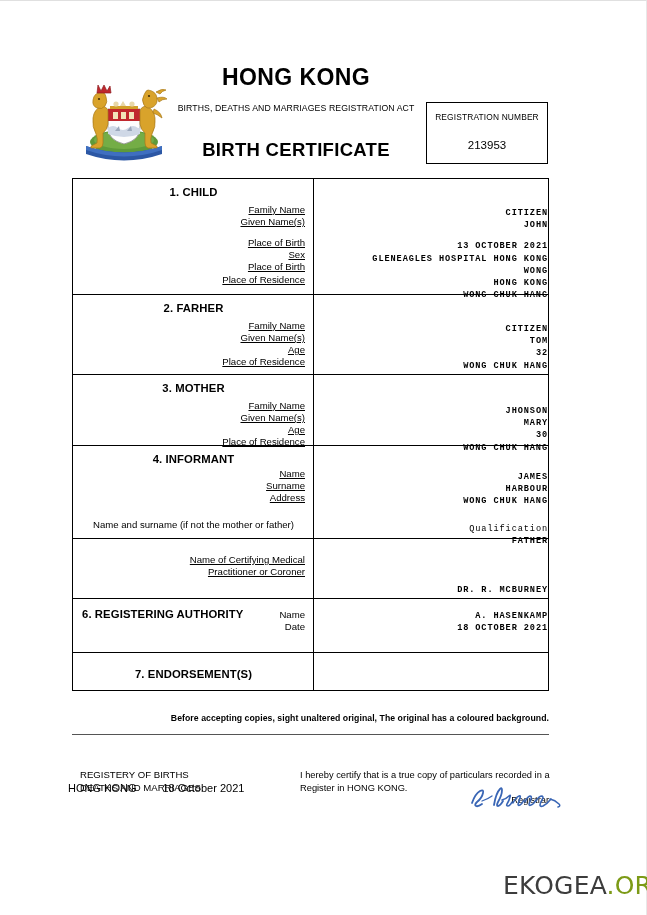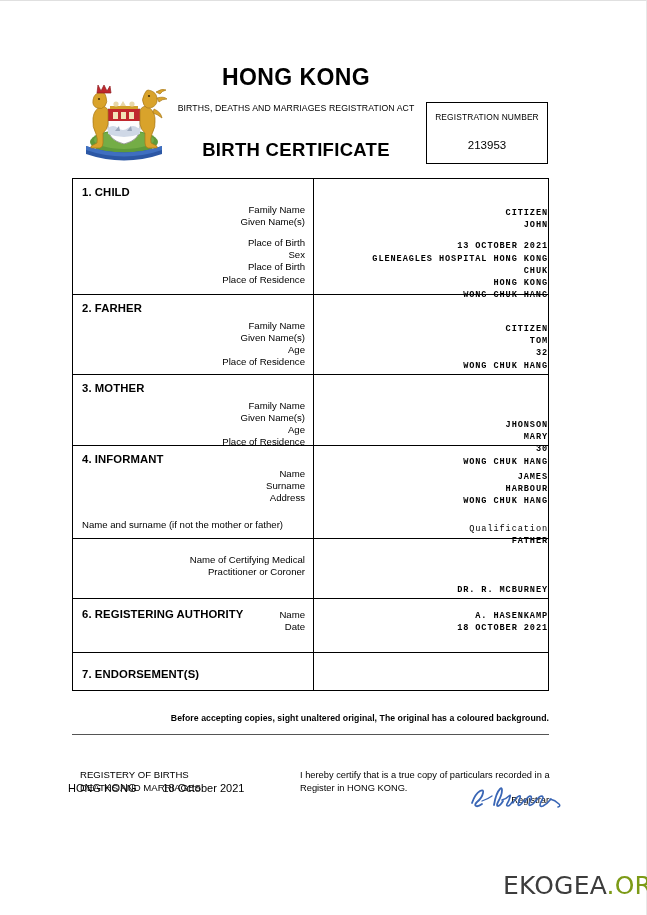--- a/index.html
+++ b/index.html
@@ -110,20 +110,21 @@
     flex: 1 1 auto;
     box-sizing: border-box;
     padding: 7px 0 8px 8px;
     position: relative;
   }
   .sec-title {
     font-size: 11.3px;
     font-weight: bold;
     letter-spacing: 0.1px;
     line-height: 1.2;
+    text-align: center;
   }
   .labels {
     text-align: right;
     font-size: 9.6px;
     line-height: 12.2px;
     margin-top: 3px;
   }
   .labels .lbl { display: block; white-space: nowrap; }
   .labels .gap { display: block; height: 9px; }
   .vals {
@@ -132,26 +133,26 @@
     font-weight: bold;
     line-height: 12.2px;
     letter-spacing: 0.9px;
     text-align: right;
   }
   .vals .v { display: block; white-space: nowrap; min-height: 12.2px; }
   .vals .gap { display: block; height: 9px; }
   .vals .v.reg { font-weight: normal; }
 
   
-  .left-col.with-title .labels { margin-top: 4px; }
+  .left-col.with-title .labels { margin-top: 4px; text-decoration: underline; }
   .left-col.inline-title { display: flex; align-items: flex-start; justify-content: space-between; }
   .left-col.inline-title .labels { margin-top: 1px; }
 
   .longlabel {
-    text-align: left;
+    text-align: center;
     font-size: 9.6px;
     line-height: 12.2px;
     white-space: nowrap;
   }
 
   
   .notice {
     position: absolute;
     left: 72px;
     top: 712px;
@@ -300,21 +301,21 @@
           <span class="lbl">Place of Residence</span>
         </div>
       </div>
       <div class="right-col">
         <div class="vals" style="margin-top:21px">
           <span class="v">CITIZEN</span>
           <span class="v">JOHN</span>
           <span class="gap"></span>
           <span class="v">13 OCTOBER 2021</span>
           <span class="v">GLENEAGLES HOSPITAL HONG KONG</span>
-          <span class="v">CHUK</span>
+          <span class="v">WONG</span>
           <span class="v">HONG KONG</span>
           <span class="v">WONG CHUK HANG</span>
         </div>
       </div>
     </div>
 
     <div class="srow" style="height:80px">
       <div class="left-col with-title">
         <div class="sec-title">2. FARHER</div>
         <div class="labels">
@@ -338,21 +339,21 @@
       <div class="left-col with-title">
         <div class="sec-title">3. MOTHER</div>
         <div class="labels">
           <span class="lbl">Family Name</span>
           <span class="lbl">Given Name(s)</span>
           <span class="lbl">Age</span>
           <span class="lbl">Place of Residence</span>
         </div>
       </div>
       <div class="right-col">
-        <div class="vals" style="margin-top:37px">
+        <div class="vals" style="margin-top:23px">
           <span class="v">JHONSON</span>
           <span class="v">MARY</span>
           <span class="v">30</span>
           <span class="v">WONG CHUK HANG</span>
         </div>
       </div>
     </div>
 
     <div class="srow" style="height:93px">
       <div class="left-col with-title">

